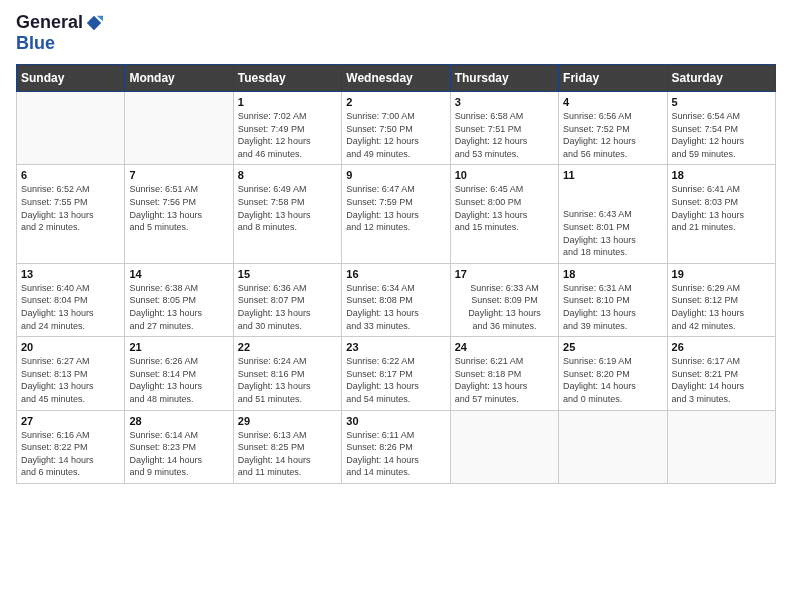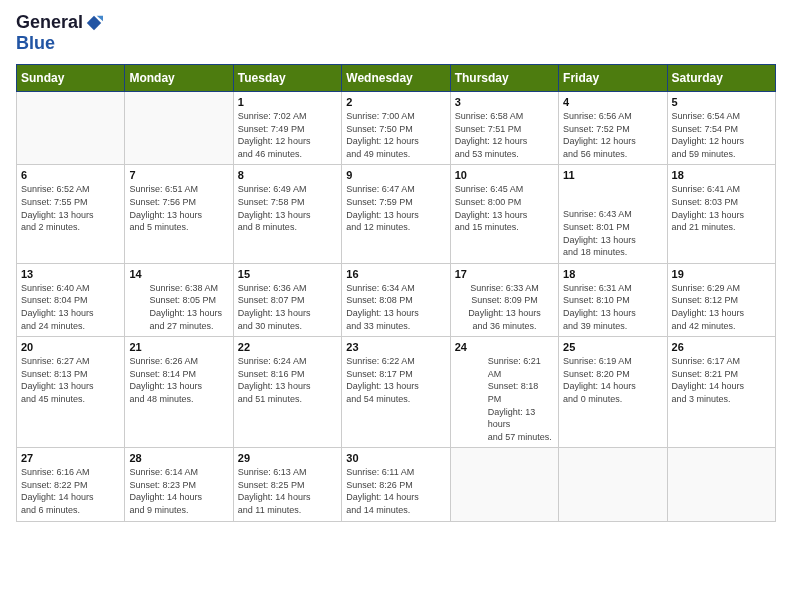--- a/index.html
+++ b/index.html
@@ -59,21 +59,21 @@
       font-size: 13px;
       color: #333;
       margin-top: 2px;
     }
     .calendar {
       width: 100%;
       border-collapse: collapse;
       border: 1px solid #ccc;
     }
     .calendar th {
-      background-color: #4d7c0f;
+      background-color: #404040;
       color: #fff;
       font-size: 12px;
       font-weight: bold;
       padding: 6px 4px;
       text-align: left;
       border: 1px solid #1a4080;
     }
     .calendar td {
       vertical-align: top;
       border: 1px solid #ccc;
@@ -225,21 +225,21 @@
         <tr>
           <td>
             <span class="day-number">13</span>
             <div class="day-info" style="white-space: pre-line;">Sunrise: 6:40 AM
 Sunset: 8:04 PM
 Daylight: 13 hours
 and 24 minutes.</div>
           </td>
           <td>
             <span class="day-number">14</span>
-            <div class="day-info" style="white-space: pre-line; margin-left: 20px;">Sunrise: 6:38 AM
+            <div class="day-info" style="white-space: pre-line;">Sunrise: 6:38 AM
 Sunset: 8:05 PM
 Daylight: 13 hours
 and 27 minutes.</div>
           </td>
           <td>
             <span class="day-number">15</span>
             <div class="day-info" style="white-space: pre-line;">Sunrise: 6:36 AM
 Sunset: 8:07 PM
 Daylight: 13 hours
 and 30 minutes.</div>
@@ -297,21 +297,21 @@
           </td>
           <td>
             <span class="day-number">23</span>
             <div class="day-info" style="white-space: pre-line;">Sunrise: 6:22 AM
 Sunset: 8:17 PM
 Daylight: 13 hours
 and 54 minutes.</div>
           </td>
           <td>
             <span class="day-number">24</span>
-            <div class="day-info" style="white-space: pre-line; margin-left: 33px;">Sunrise: 6:21 AM
+            <div class="day-info" style="white-space: pre-line;">Sunrise: 6:21 AM
 Sunset: 8:18 PM
 Daylight: 13 hours
 and 57 minutes.</div>
           </td>
           <td>
             <span class="day-number">25</span>
             <div class="day-info" style="white-space: pre-line;">Sunrise: 6:19 AM
 Sunset: 8:20 PM
 Daylight: 14 hours
 and 0 minutes.</div>

